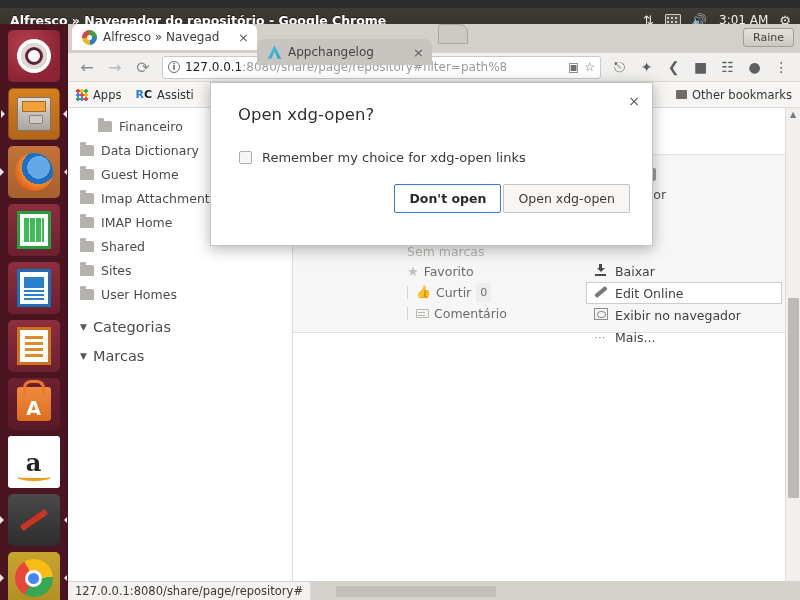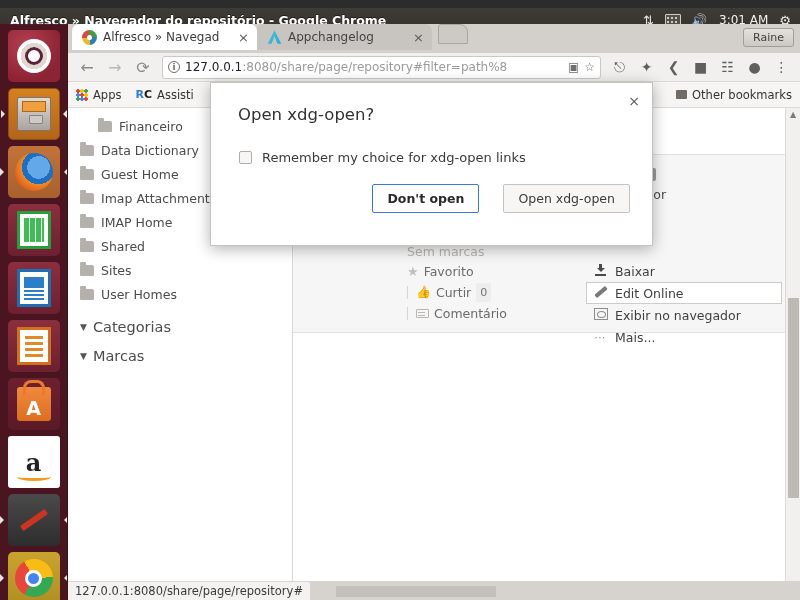--- a/index.html
+++ b/index.html
@@ -140,21 +140,21 @@
   .tabstrip {
     height: 29px; background: #d3cfcb; position: relative;
     display: flex; align-items: flex-start; padding-left: 4px;
   }
   .tab {
     height: 26px; display: flex; align-items: center; gap: 6px;
     padding: 0 8px 0 10px; font-size: 12px; color: #3c3c3c;
     border-radius: 7px 7px 0 0; position: relative; min-width: 0;
   }
   .tab.active { background: #fff; width: 185px; }
-  .tab.inactive { background: #c8c4c0; width: 175px; color: #444; }
+  .tab.inactive { background: #c8c4c0; width: 175px; color: #444; margin-top: 15px; }
   .tab-title { white-space: nowrap; overflow: hidden; text-overflow: clip; flex: 1; }
   .tab-close { font-size: 13px; color: #5a5a5a; margin-left: auto; }
   .favicon { width: 15px; height: 15px; flex: 0 0 auto; }
   .fav-alfresco {
     border-radius: 50%;
     background: conic-gradient(#3f9e3f 0 25%, #2a7fc0 25% 50%, #e8b92a 50% 75%, #d44 75% 100%);
     position: relative;
   }
   .fav-alfresco::after{content:""; position:absolute; inset:5px; background:#fff; border-radius:50%;}
   .fav-alog {
@@ -337,21 +337,21 @@
     background: #fff; border: 1px solid #c6c2be;
     box-shadow: 0 3px 14px rgba(0,0,0,.30);
     z-index: 40;
   }
   .dlg-title { font-size: 16.5px; color: #33312f; padding: 22px 0 0 27px; }
   .dlg-close {
     position: absolute; right: 12px; top: 10px; font-size: 14px; color: #5b5b5b;
   }
   .dlg-check { display: flex; align-items: center; gap: 10px; padding: 26px 12px 0 28px; font-size: 13px; color: #3c3a38; }
   .dlg-chkbox { width: 13px; height: 13px; border: 1px solid #b0acaa; background: #f7f6f5; border-radius: 2px; }
-  .dlg-btns { display: flex; justify-content: flex-end; gap: 24px; padding: 19px 22px 0 0; }
+  .dlg-btns { display: flex; justify-content: flex-end; gap: 2px; padding: 19px 22px 0 0; }
   .btn {
     font-size: 12.5px; padding: 6px 14px; border-radius: 2px;
     border: 1px solid #c6c2be; background: #f7f6f5; color: #3c3a38;
   }
   .btn.primary { border: 1px solid #3b78d8; color: #2a2a2a; font-weight: bold; background: #fff; }
 
   
   .statusbar {
     position: absolute; left: 0; bottom: 0; height: 19px;
     background: #f3f2f0; border: 1px solid #d8d5d2; border-left: none; border-bottom: none;

